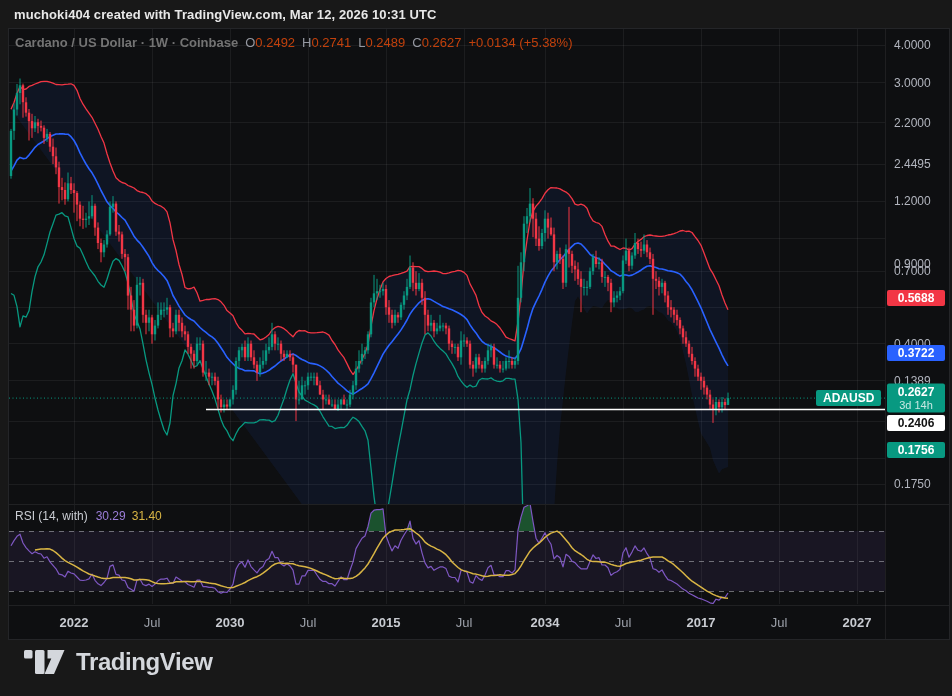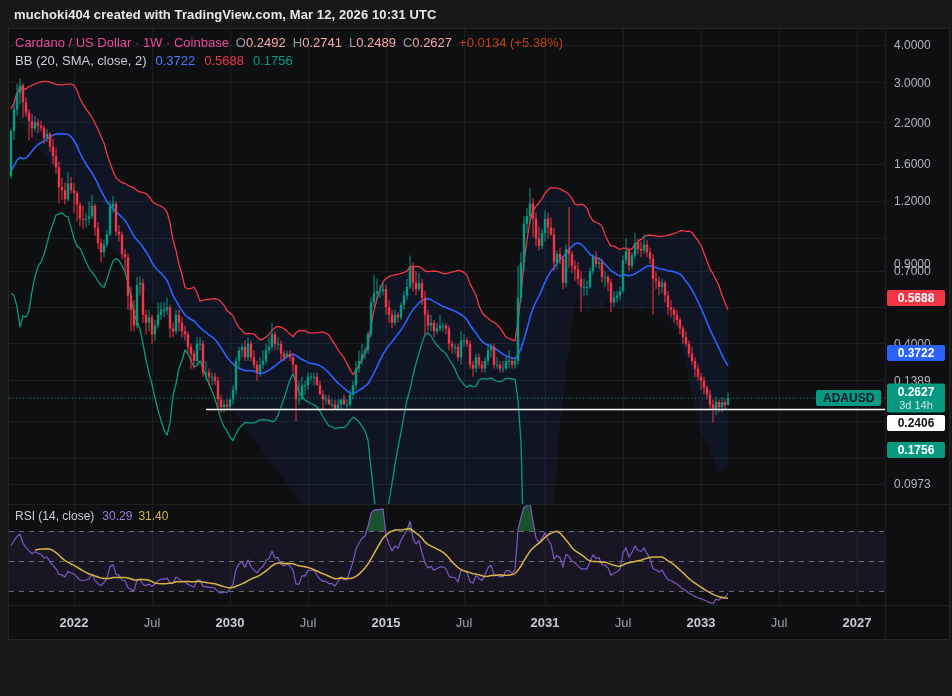--- a/index.html
+++ b/index.html
@@ -4,36 +4,36 @@
 <style>
   html,body{margin:0;padding:0;background:#101010;}
   .shot{position:relative;width:952px;height:696px;background:#181818;overflow:hidden;
         font-family:"Liberation Sans",sans-serif;-webkit-font-smoothing:antialiased;}
   .attribution{position:absolute;left:14px;top:7px;font-size:13px;font-weight:700;color:#e8e8e8;letter-spacing:.1px;}
   .chart{position:absolute;left:8px;top:28px;width:942px;height:612px;background:#0e0f11;
          border:1px solid #242528;box-sizing:border-box;overflow:hidden;}
   .chart svg{position:absolute;display:block;}
   .legend{position:absolute;left:6px;font-size:13px;color:#c9ccd2;white-space:nowrap;z-index:5;}
   .legend .row{height:18px;line-height:18px;}
-  .legend .sym{color:#ec4899;}
+  .legend .sym{color:#737373;font-weight:bold;}
   .legend .lt{color:#9598a1;margin-left:7px;}
-  .legend .grn{color:#fca5a5;}
+  .legend .grn{color:#c2410c;}
   .legend .chg{color:#c2410c;margin-left:7px;}
   .legend .bbl{color:#c9ccd2;}
   .legend .vblue{color:#4a7dff;margin-left:9px;}
   .legend .vred{color:#f23645;margin-left:9px;}
   .legend .vteal{color:#0a9981;margin-left:9px;}
   .rsi-legend{position:absolute;left:6px;font-size:12px;color:#c9ccd2;white-space:nowrap;z-index:5;}
   .rsi-legend .vp{color:#9b7dd8;margin-left:8px;}
   .rsi-legend .vy{color:#d9b544;margin-left:6px;}
   .scale-label{position:absolute;left:9px;font-size:12px;color:#b2b5be;transform:translateY(-50%);}
   .badge{position:absolute;left:2px;width:58px;box-sizing:border-box;border-radius:2px;
          font-size:12px;font-weight:700;text-align:center;padding:1px 4px;transform:translateY(-50%);line-height:14px;}
   .badge .sub{font-size:11px;font-weight:400;opacity:.78;line-height:13px;}
-  .sym-label{position:absolute;background:#089981;color:#0f172a;font-size:12px;font-weight:700;
+  .sym-label{position:absolute;background:#089981;color:#ffffff;font-size:12px;font-weight:700;
              padding:0 7px;height:16px;line-height:16px;border-radius:2px;transform:translateY(-50%);z-index:4;}
   .time-label{position:absolute;width:60px;text-align:center;font-size:13px;color:#9ca0a9;top:10px;}
   .time-label.major{color:#c8cbd1;font-weight:600;}
   .sep-h{position:absolute;left:0;width:100%;height:1px;background:rgba(255,255,255,0.08);z-index:3;}
   .sep-v{position:absolute;top:0;width:1px;height:100%;background:rgba(255,255,255,0.07);z-index:3;}
   .footer{position:absolute;left:24px;top:648px;display:flex;align-items:center;gap:11px;}
   .brand{font-size:24px;font-weight:700;color:#d4d7dc;letter-spacing:-0.4px;}
 </style>
 </head>
 <body>
@@ -580,57 +580,62 @@
       </svg>
 
     <div class="sep-h" style="top:475px"></div>
     <div class="sep-h" style="top:576px"></div>
     <div class="sep-v" style="left:876px"></div>
 
     <div class="legend" style="top:5px">
       <div class="row">
         <span class="sym">Cardano / US Dollar · 1W · Coinbase</span><span class="lt">O</span><span class="grn">0.2492</span><span class="lt">H</span><span class="grn">0.2741</span><span class="lt">L</span><span class="grn">0.2489</span><span class="lt">C</span><span class="grn">0.2627</span><span class="chg">+0.0134 (+5.38%)</span>
       </div>
-      <div class="row">
-        <span class="bbl">BB (20, SMA, close, 2)</span><span class="vblue">0.3722</span><span class="vred">0.5688</span><span class="vteal">0.1756</span>
-      </div>
     </div>
 
     <div class="rsi-legend" style="top:480px">
-      <span>RSI (14, close)</span><span class="vp">30.29</span><span class="vy">31.40</span>
+      <span>RSI (14, with)</span><span class="vp">30.29</span><span class="vy">31.40</span>
     </div>
 
     <div class="sym-label" id="sym-label" style="left: 807px; top: 369.108px;">ADAUSD</div>
 
     <div id="price-scale" style="position:absolute;left:876px;top:0;width:56px;height:475px;">
         <div class="scale-label" style="top: 16.4749px;">4.0000</div>
         <div class="scale-label" style="top: 53.7297px;">3.0000</div>
         <div class="scale-label" style="top: 93.8948px;">2.2000</div>
-        <div class="scale-label" style="top: 135.135px;">1.6000</div>
+        <div class="scale-label" style="top: 135.135px;">2.4495</div>
         <div class="scale-label" style="top: 172.389px;">1.2000</div>
         <div class="scale-label" style="top: 209.644px; margin-top: 25px;">0.9000</div>
         <div class="scale-label" style="top: 242.189px;">0.7000</div>
         <div class="scale-label" style="top: 314.66px;">0.4000</div>
         <div class="scale-label" style="top: 351.914px;">0.1389</div>
-        <div class="scale-label" style="top: 455.321px;">0.0973</div>
+        <div class="scale-label" style="top: 455.321px;">0.1750</div>
         <div class="badge" style="top: 269.067px; background: rgb(242, 54, 69); color: rgb(255, 255, 255);">0.5688</div>
         <div class="badge" style="top: 323.988px; background: rgb(41, 98, 255); color: rgb(255, 255, 255);">0.3722</div>
         <div class="badge" style="top: 369.108px; background: rgb(8, 153, 129); color: rgb(255, 255, 255);">0.2627<div class="sub">3d 14h</div></div>
         <div class="badge" style="top: 393.608px; background: rgb(255, 255, 255); color: rgb(17, 17, 17);">0.2406</div>
         <div class="badge" style="top: 421.271px; background: rgb(8, 153, 129); color: rgb(255, 255, 255);">0.1756</div>
       </div>
     <div id="time-axis" style="position:absolute;left:0;top:576px;width:876px;height:35px;">
         <div class="time-label major" style="left: 35px;">2022</div>
         <div class="time-label" style="left: 113px;">Jul</div>
         <div class="time-label major" style="left: 191px;">2030</div>
         <div class="time-label" style="left: 269px;">Jul</div>
         <div class="time-label major" style="left: 347px;">2015</div>
         <div class="time-label" style="left: 425px;">Jul</div>
-        <div class="time-label major" style="left: 506px;">2031</div>
+        <div class="time-label major" style="left: 506px;">2034</div>
         <div class="time-label" style="left: 584px;">Jul</div>
-        <div class="time-label major" style="left: 662px;">2033</div>
+        <div class="time-label major" style="left: 662px;">2017</div>
         <div class="time-label" style="left: 740px;">Jul</div>
         <div class="time-label major" style="left: 818px;">2027</div>
       </div>
   </div>
 
+  <div class="footer">
+    <svg width="41" height="24" viewBox="0 0 41 24">
+      <rect x="0" y="0" width="8.5" height="8.5" rx="1.5" fill="#d4d7dc"></rect>
+      <rect x="11" y="0" width="9.5" height="24" rx="1.5" fill="#d4d7dc"></rect>
+      <path d="M23.5 0 H40.5 L30 24 H20.5 L27.3 8.6 H23.5 Z" fill="#d4d7dc"></path>
+    </svg>
+    <span class="brand">TradingView</span>
+  </div>
 
 </div>
 
 </body></html>

